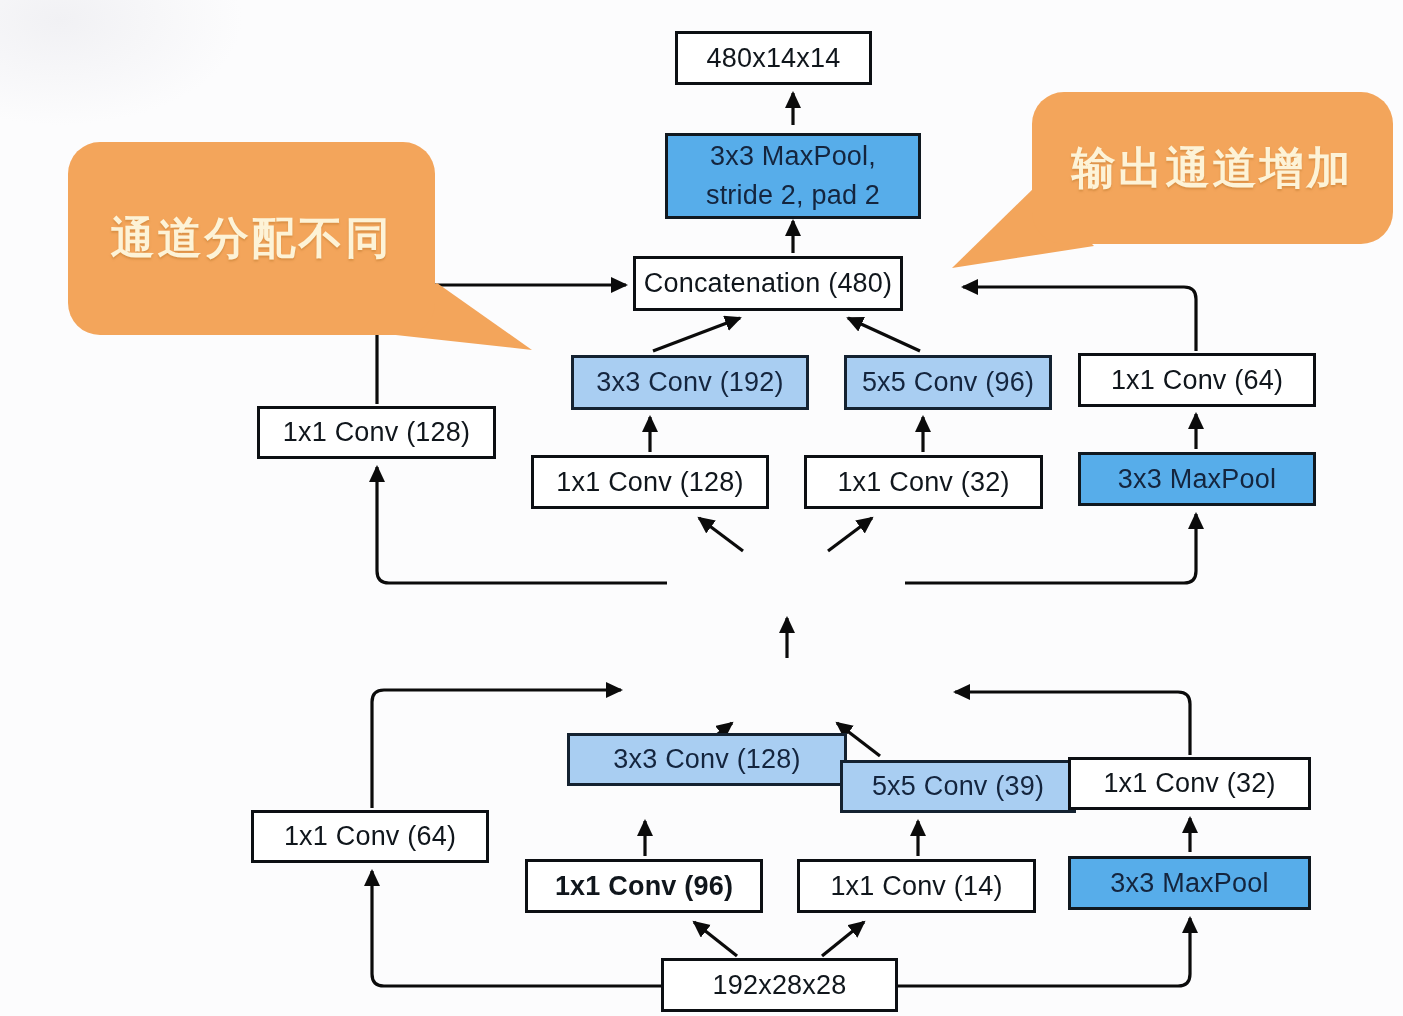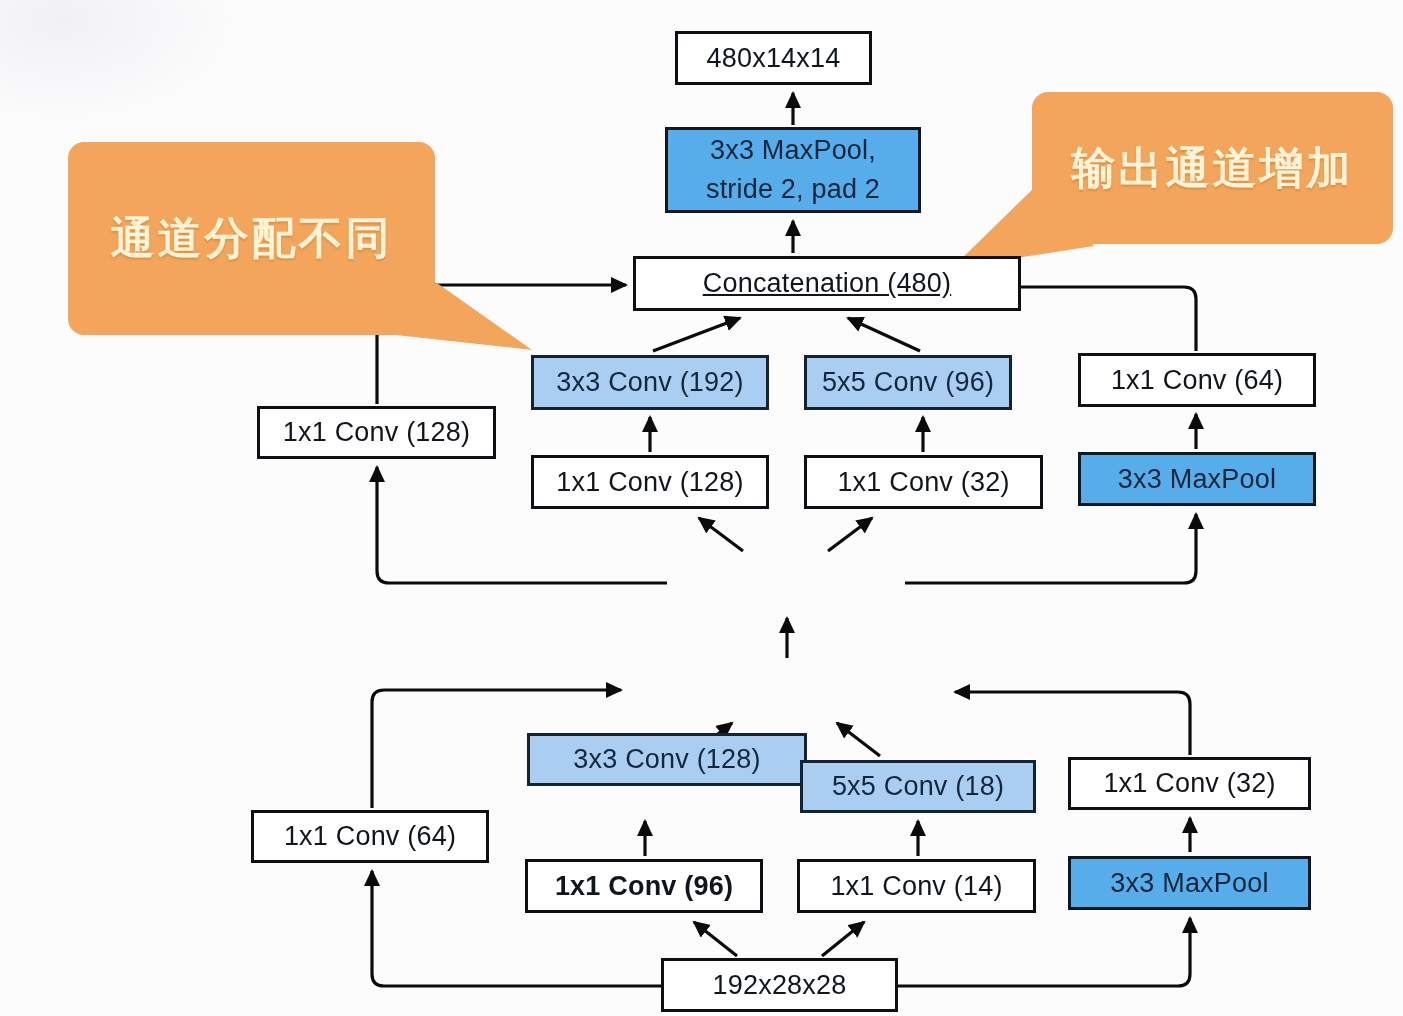--- a/index.html
+++ b/index.html
@@ -23,29 +23,29 @@
     display:flex; align-items:center; justify-content:center;
     box-sizing:border-box;
     background:#ffffff;
     border:3px solid #0c0f13;
     color:#10161c;
     font-size:27px;
     text-align:center;
     line-height:1.2;
     letter-spacing:0.2px;
   }
-  .box.light { background:#a9cef2; border-color:#142231; color:#14253e; }
+  .box.light { background:#a9cef2; border-color:#142231; color:#14253e;margin-left:40px; }
   .box.mid   { background:#57adea; border-color:#10181f; color:#14253e; }
   .box.twoline { flex-direction:column; line-height:1.45; }
   .callout {
     position:absolute; z-index:4;
     display:flex; align-items:center; justify-content:center;
     box-sizing:border-box;
     background:#f3a55b;
-    border-radius:16px;
+    border-radius:32px;
     color:#fdf3d7;
     font-size:44px;
     font-weight:600;
     letter-spacing:3px;
     text-shadow:0 2px 2px rgba(196,128,52,0.55);
   }
 </style>
 </head>
 <body>
 
@@ -88,46 +88,46 @@
     </g>
   </svg>
 
   <svg id="tails-layer" class="layer" viewBox="0 0 1403 1016" xmlns="http://www.w3.org/2000/svg">
     <polygon points="350,330 532,350 437,283" fill="#f3a55b"></polygon>
     <polygon points="952,268 1036,186 1094,246" fill="#f3a55b"></polygon>
   </svg>
 
   <div class="box" style="left:675px; top:31px; width:197px; height:54px;">480x14x14</div>
 
-  <div class="box mid twoline" style="left:665px; top:127px; width:256px; height:86px;justify-content:center;">
+  <div class="box mid twoline" style="left:665px; top:133px; width:256px; height:86px;justify-content:center;">
     <div>3x3 MaxPool,</div>
     <div>stride 2, pad 2</div>
   </div>
 
-  <div class="box" style="left:633px; top:256px; width:388px; height:55px;text-decoration:underline;">Concatenation (480)</div>
+  <div class="box" style="left:633px; top:256px; width:270px; height:55px;">Concatenation (480)</div>
 
   <div class="box light" style="left:531px; top:355px; width:238px; height:55px;">3x3 Conv (192)</div>
 
   <div class="box light" style="left:804px; top:355px; width:208px; height:55px;">5x5 Conv (96)</div>
 
   <div class="box" style="left:1078px; top:353px; width:238px; height:54px;">1x1 Conv (64)</div>
 
   <div class="box" style="left:257px; top:406px; width:239px; height:53px;">1x1 Conv (128)</div>
 
   <div class="box" style="left:531px; top:455px; width:238px; height:54px;">1x1 Conv (128)</div>
 
   <div class="box" style="left:804px; top:455px; width:239px; height:54px;">1x1 Conv (32)</div>
 
   <div class="box mid" style="left:1078px; top:452px; width:238px; height:54px;">3x3 MaxPool</div>
 
 
 
   <div class="box light" style="left:527px; top:733px; width:280px; height:53px;">3x3 Conv (128)</div>
 
-  <div class="box light" style="left:800px; top:760px; width:236px; height:53px;">5x5 Conv (18)</div>
+  <div class="box light" style="left:800px; top:760px; width:236px; height:53px;">5x5 Conv (39)</div>
 
   <div class="box" style="left:1068px; top:757px; width:243px; height:53px;">1x1 Conv (32)</div>
 
   <div class="box" style="left:251px; top:810px; width:238px; height:53px;">1x1 Conv (64)</div>
 
   <div class="box" style="left:525px; top:859px; width:238px; height:54px;font-weight:bold;">1x1 Conv (96)</div>
 
   <div class="box" style="left:797px; top:859px; width:239px; height:54px;">1x1 Conv (14)</div>
 
   <div class="box mid" style="left:1068px; top:856px; width:243px; height:54px;">3x3 MaxPool</div>

